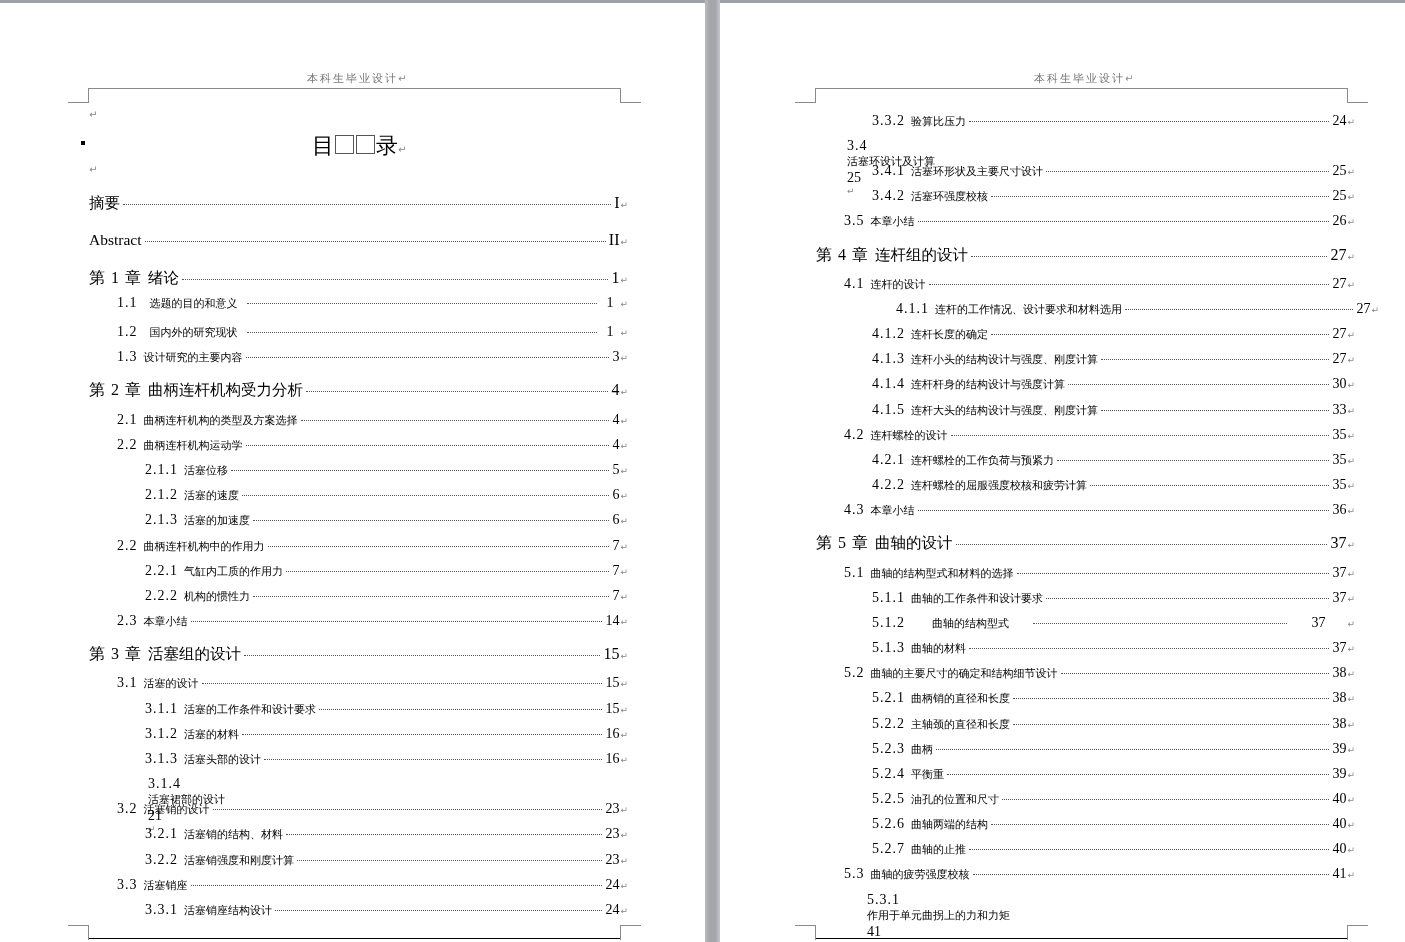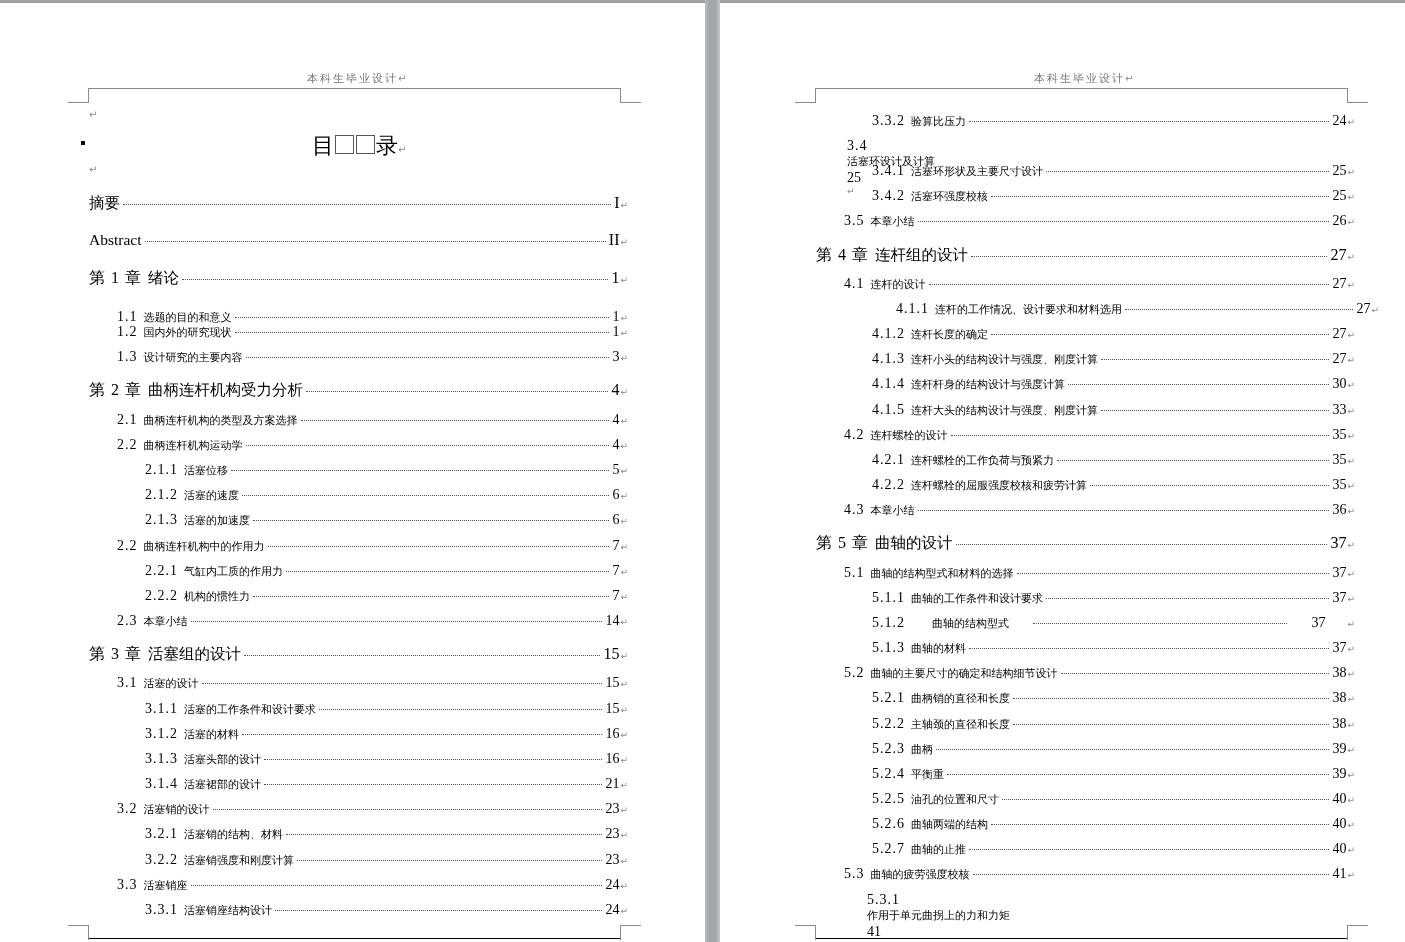--- a/index.html
+++ b/index.html
@@ -81,28 +81,28 @@
         <span class="pg">II</span>
         <span class="pm">↵</span>
       </div>
       <div class="toc-entry ch" style="left: 89px; width: 539px; top: 265px;">
         <span class="num">第 1 章</span>
         <span class="lbl">绪论</span>
         <span class="dots"></span>
         <span class="pg">1</span>
         <span class="pm">↵</span>
       </div>
-      <div class="toc-entry" style="left: 117px; width: 511px; top: 306px;">
+      <div class="toc-entry" style="left: 117px; width: 511px; top: 292px; gap: 6px;">
         <span class="num">1.1</span>
         <span class="lbl">选题的目的和意义</span>
         <span class="dots"></span>
         <span class="pg">1</span>
         <span class="pm">↵</span>
       </div>
-      <div class="toc-entry" style="left: 117px; width: 511px; top: 321px;">
+      <div class="toc-entry" style="left: 117px; width: 511px; top: 321px; gap: 6px;">
         <span class="num">1.2</span>
         <span class="lbl">国内外的研究现状</span>
         <span class="dots"></span>
         <span class="pg">1</span>
         <span class="pm">↵</span>
       </div>
       <div class="toc-entry" style="left: 117px; width: 511px; top: 346px;">
         <span class="num">1.3</span>
         <span class="lbl">设计研究的主要内容</span>
         <span class="dots"></span>
@@ -207,21 +207,21 @@
         <span class="pg">16</span>
         <span class="pm">↵</span>
       </div>
       <div class="toc-entry" style="left: 145px; width: 483px; top: 748px;">
         <span class="num">3.1.3</span>
         <span class="lbl">活塞头部的设计</span>
         <span class="dots"></span>
         <span class="pg">16</span>
         <span class="pm">↵</span>
       </div>
-      <div class="toc-entry" style="left: 145px; width: 483px; top: 773px;">
+      <div class="toc-entry" style="left: 145px; width: 483px; top: 773px; flex-direction: column;">
         <span class="num">3.1.4</span>
         <span class="lbl">活塞裙部的设计</span>
         <span class="dots"></span>
         <span class="pg">21</span>
         <span class="pm">↵</span>
       </div>
       <div class="toc-entry" style="left: 117px; width: 511px; top: 798px;">
         <span class="num">3.2</span>
         <span class="lbl">活塞销的设计</span>
         <span class="dots"></span>

